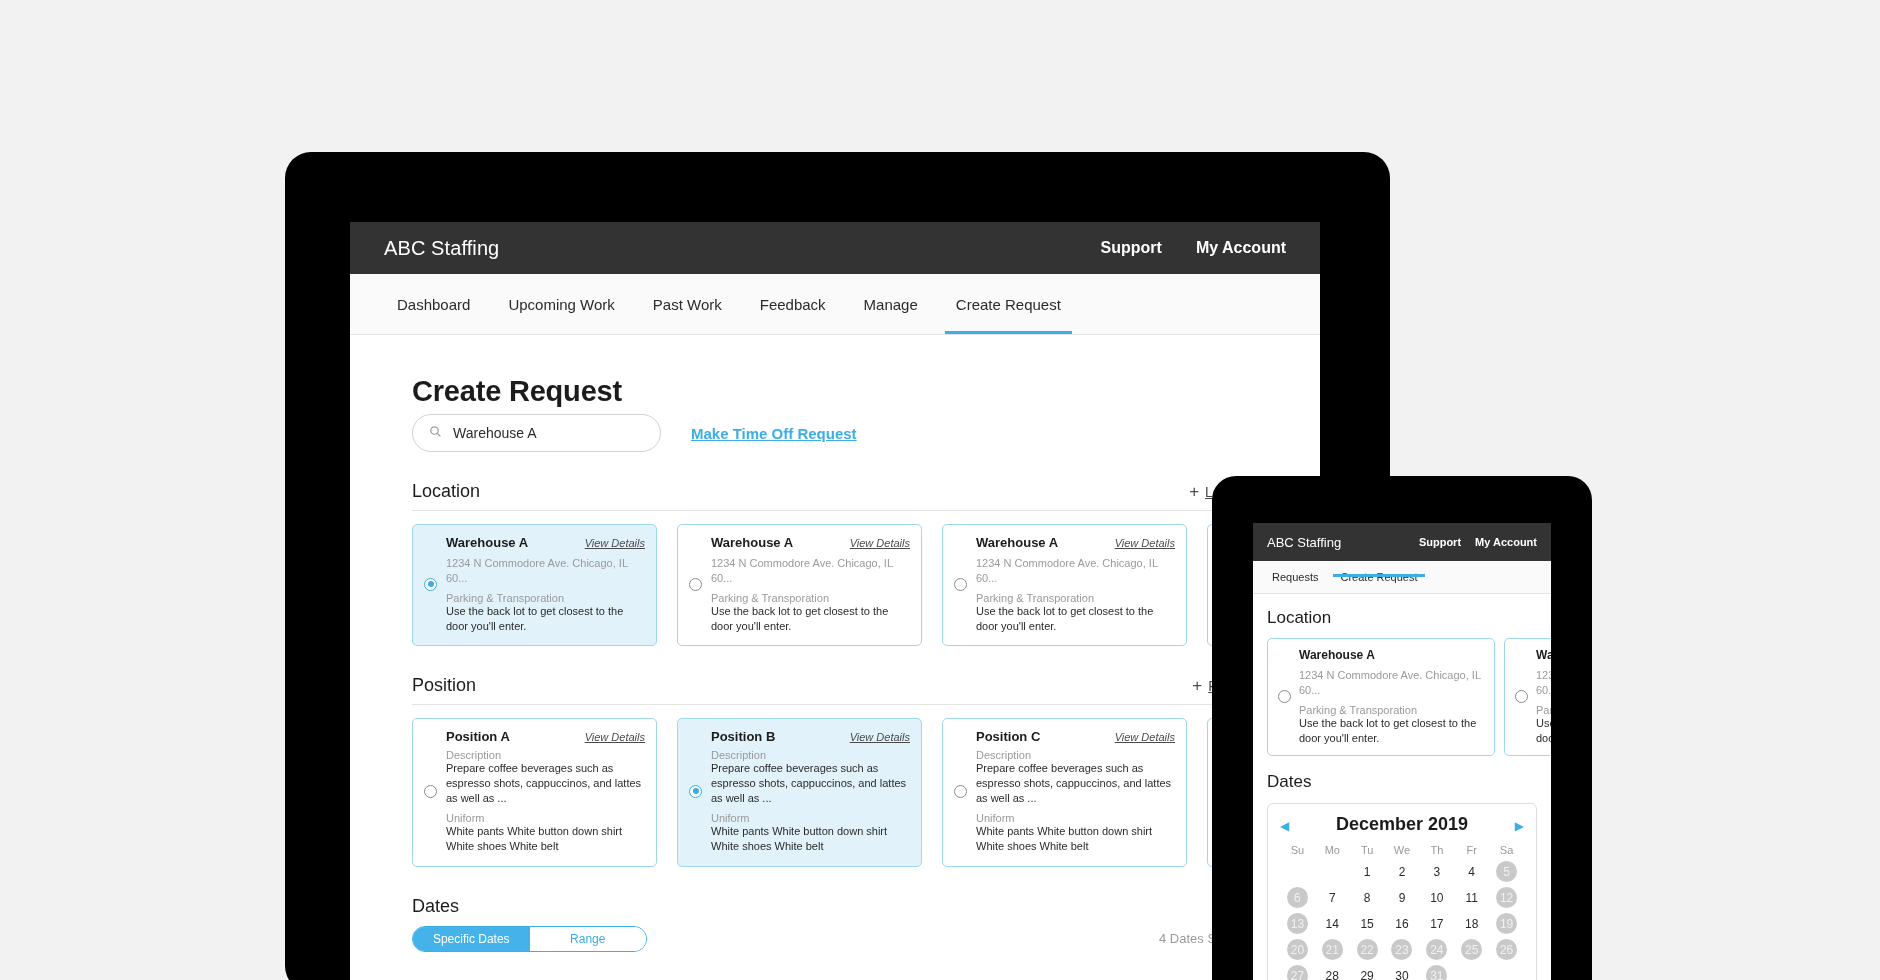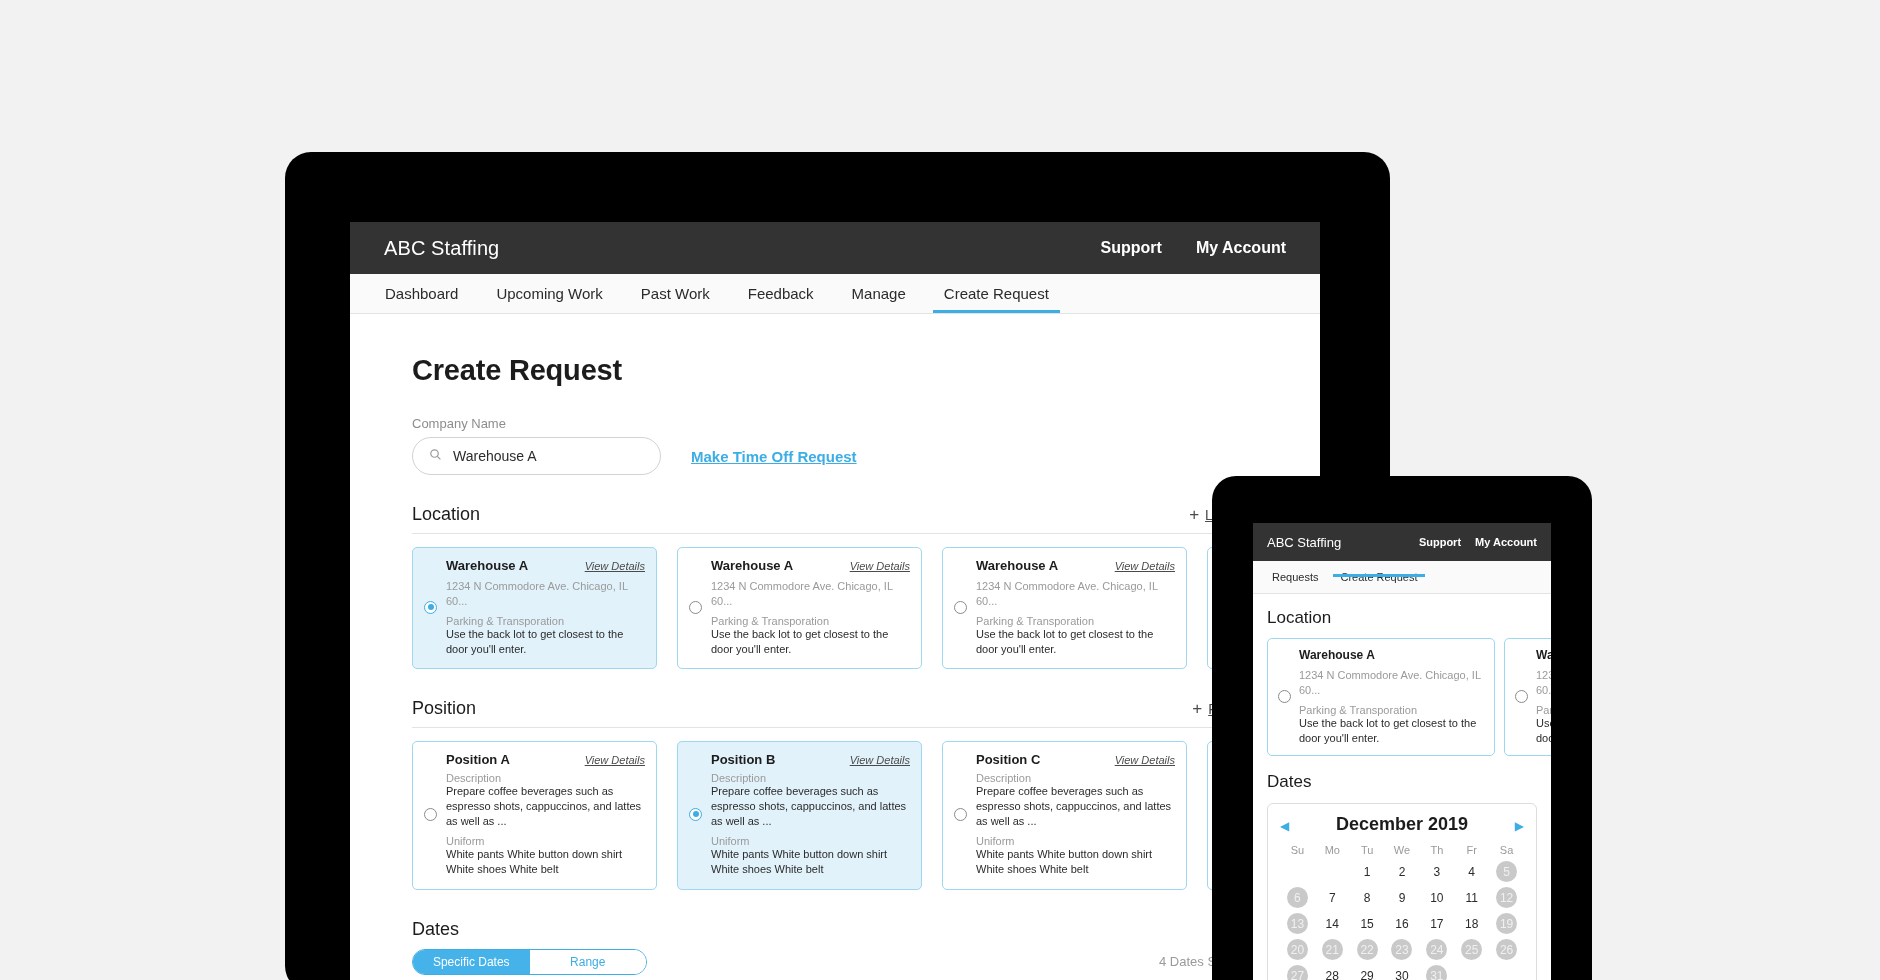--- a/index.html
+++ b/index.html
@@ -29,23 +29,23 @@
     height: 52px; background: #333333;
     display: flex; align-items: center;
     padding: 0 34px;
   }
   .brand { color: #fff; font-size: 20px; letter-spacing: .1px; }
   .topbar-right { margin-left: auto; display: flex; gap: 34px; }
   .topbar-link { color: #fff; font-size: 16px; font-weight: bold; }
 
   
   .tabs {
-    height: 40px; background: #fafafa;
+    height: 61px; background: #fafafa;
     border-bottom: 1px solid #e3e3e3;
-    display: flex; align-items: stretch; padding: 0 16px;
+    display: flex; align-items: stretch; padding: 0 28px;
   }
   .tab {
     display: flex; align-items: center; padding: 0 19px;
     font-size: 15px; color: #2b2b2b; position: relative;
   }
   .tab.active::after {
     content: ""; position: absolute; left: 8px; right: 8px; bottom: 0;
     height: 3px; background: #3cade5;
   }
 
@@ -204,21 +204,20 @@
           <div class="tab">Upcoming Work</div>
           <div class="tab">Past Work</div>
           <div class="tab">Feedback</div>
           <div class="tab">Manage</div>
           <div class="tab active">Create Request</div>
         </div>
 
       <div class="content">
         <div class="page-title">Create Request</div>
 
-        <div class="field-label">Company Name</div>
         <div class="form-row">
           <div class="search-box">
             <span>
               <svg width="13" height="13" viewBox="0 0 16 16" fill="none" stroke="#9a9a9a" stroke-width="1.5">
                 <circle cx="6.8" cy="6.8" r="4.6"></circle>
                   <path d="M10.3 10.3 L14 14"></path>
               </svg>
             </span>
             <span class="search-val" title="Search company">Warehouse A</span>
           </div>

